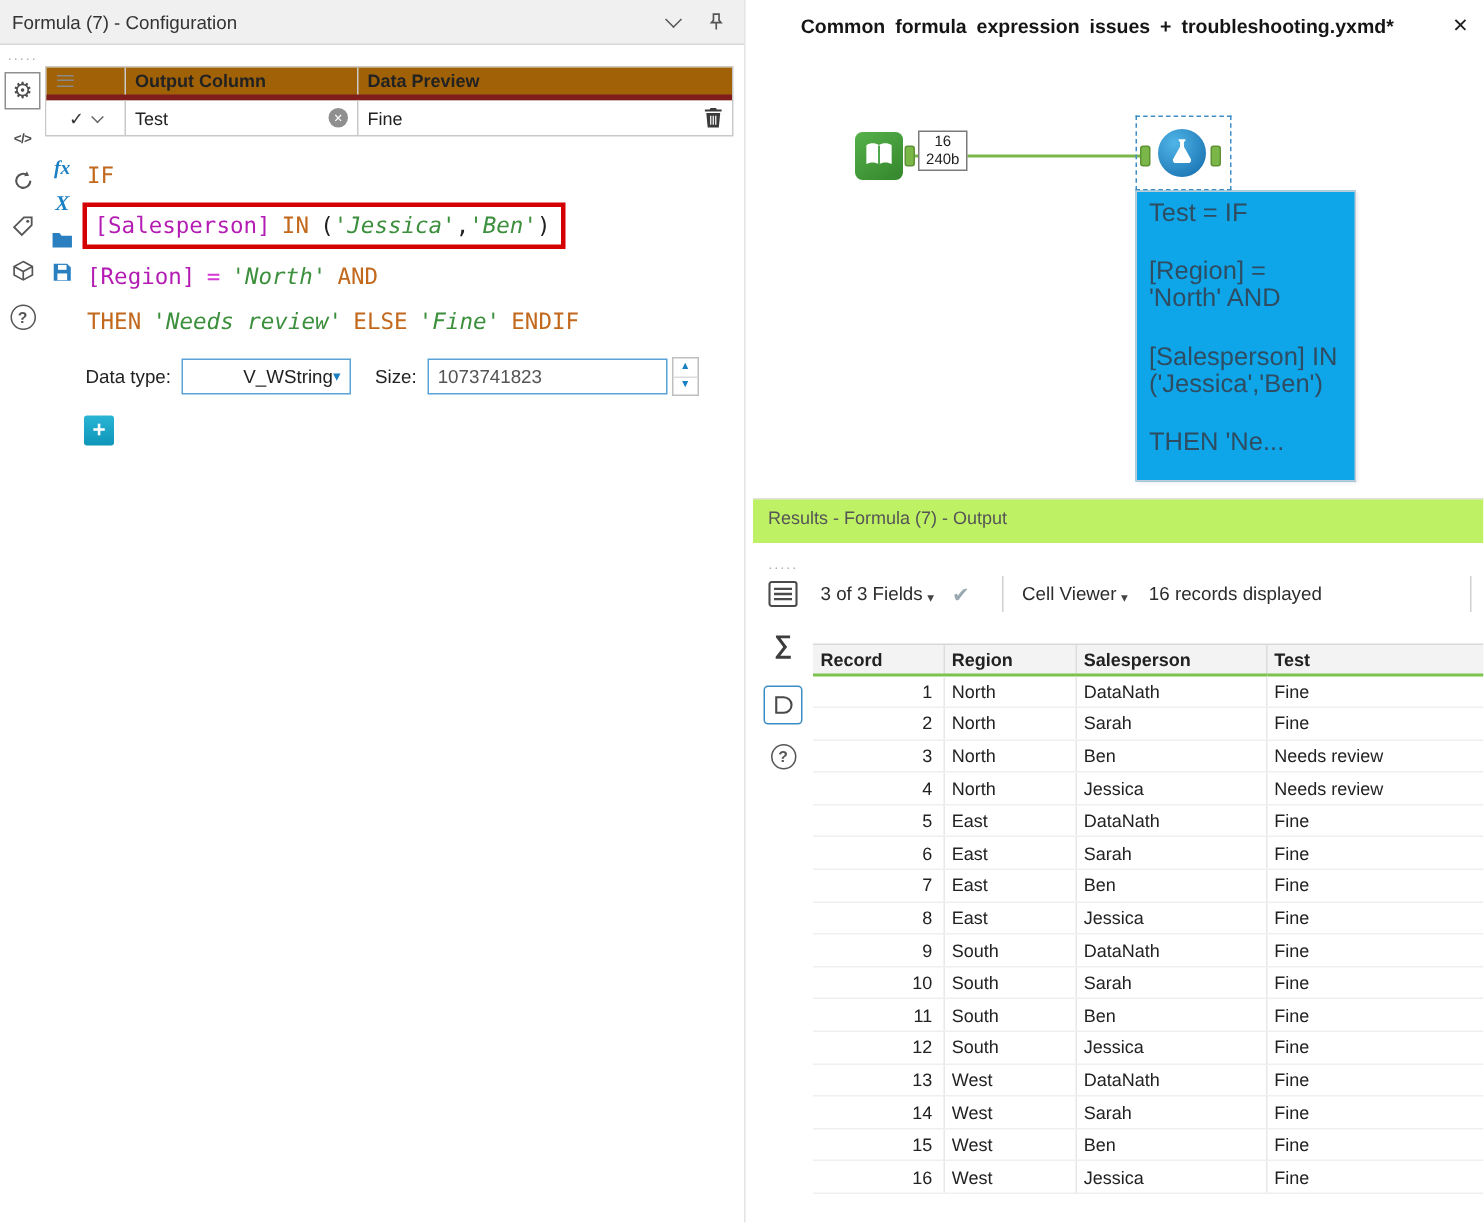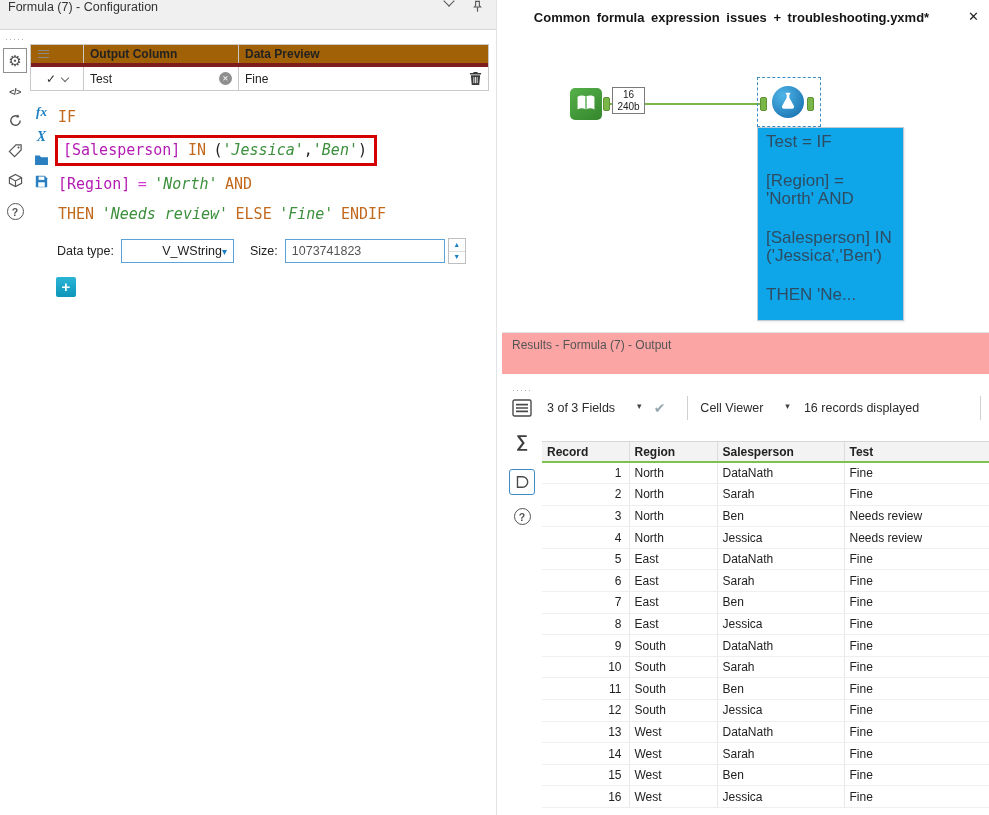--- a/index.html
+++ b/index.html
@@ -2,21 +2,21 @@
 <html><head>
 <meta charset="utf-8">
 <style>
   *{margin:0;padding:0;box-sizing:border-box;}
   html,body{width:989px;height:815px;}
   body{font-family:"Liberation Sans",sans-serif;font-size:12px;color:#222;background:#fff;position:relative;overflow:hidden;}
   .app{position:absolute;inset:0;}
 
   
   .config-panel{position:absolute;left:0;top:0;width:497px;height:815px;background:#fff;border-right:1px solid #e3e3e3;}
-  .panel-header{height:30px;background:#f0f0f0;border-bottom:1px solid #d8d8d8;display:flex;align-items:flex-start;padding:0 12px 0 8px;}
+  .panel-header{height:30px;background:#f0f0f0;border-bottom:1px solid #d8d8d8;display:flex;align-items:center;padding:0 12px 0 8px;}
   .panel-title{font-size:12.5px;color:#333;flex:1;}
   .chev{width:8px;height:8px;border-right:1.6px solid #555;border-bottom:1.6px solid #555;transform:rotate(45deg);margin:-3px 18px 0 0;cursor:pointer;}
   .pin-btn{cursor:pointer;display:flex;align-items:center;}
   .config-body{display:flex;height:785px;}
   .tool-strip{width:30px;display:flex;flex-direction:column;align-items:center;padding-top:5px;}
   .drag-dots{color:#a8a8a8;font-size:9px;letter-spacing:1px;line-height:8px;margin-bottom:5px;user-select:none;}
   .strip-icon{width:24px;height:23px;display:flex;align-items:center;justify-content:center;color:#4d4d4d;margin-bottom:7px;cursor:pointer;}
   .strip-icon.selected{border:1px solid #8f8f8f;background:#fff;height:25px;}
   .gear-glyph{font-size:15px;line-height:15px;}
   .code-glyph{font-size:9px;font-weight:bold;letter-spacing:-0.5px;}
@@ -83,30 +83,30 @@
   .sel-box{position:absolute;left:255px;top:77px;width:64px;height:50px;border:1px dashed #3c8dc5;}
   .a-f-in{left:258px;top:97px;}
   .formula-tool{left:270px;top:86px;border-radius:50%;background:radial-gradient(circle at 34% 30%,#4fb5e8,#1268a8);}
   .a-f-out{left:305px;top:97px;}
   .annotation{position:absolute;left:255px;top:127px;width:147px;height:194px;background:#0ea5e9;border:1px solid #bfccd6;box-shadow:1px 1px 2px rgba(0,0,0,0.08);padding:5px 8px;font-size:17px;color:#2e4d62;overflow:hidden;cursor:default;}
   .ann-line{line-height:18px;min-height:18px;white-space:nowrap;overflow:hidden;}
   .ann-line.empty{height:21px;}
 
   
   .results{position:absolute;left:0;top:332px;width:487px;height:483px;display:flex;flex-direction:column;background:#fff;}
-  .results-header{height:42px;background:#fca5a5;border-top:1px solid #e2e2e2;font-size:12px;color:#555;line-height:25px;padding-left:10px;flex:none;}
+  .results-header{height:30px;background:#bef264;border-top:1px solid #e2e2e2;font-size:12px;color:#555;line-height:25px;padding-left:10px;flex:none;}
   .results-body{flex:1;display:flex;min-height:0;}
   .view-strip{width:40px;display:flex;flex-direction:column;align-items:center;padding-top:12px;flex:none;}
   .view-icon{cursor:pointer;color:#444;display:flex;align-items:center;justify-content:center;}
   .vi-table{margin-bottom:15px;}
   .vi-sum{font-size:17px;font-weight:bold;color:#3d3d3d;margin-bottom:17px;}
   .vi-dview{width:26px;height:26px;border:1px solid #3c8dc5;border-radius:3px;background:#fff;margin-bottom:13px;}
   .results-content{flex:1;display:flex;flex-direction:column;min-width:0;}
   .results-toolbar{height:68px;display:flex;align-items:center;border-bottom:1px solid #d8d8d8;font-size:12.5px;color:#2c2c2c;padding-left:5px;flex:none;}
-  .tb-dd{display:flex;align-items:flex-start;gap:22px;cursor:pointer;}
+  .tb-dd{display:flex;align-items:flex-end;gap:3px;cursor:pointer;}
   .tb-arrow{font-size:9px;color:#444;}
   .tb-check{color:#98a8b0;font-size:14px;margin:0 10px 0 12px;}
   .tb-divider{width:1px;height:24px;background:#d0d0d0;margin:0 12px;}
   .tb-divider.right{margin-left:auto;margin-right:8px;}
   .records-label{margin-left:14px;}
   table{border-collapse:collapse;table-layout:fixed;width:447px;}
   th{height:20px;background:#f3f3f3;font-weight:bold;font-size:12px;text-align:left;padding-left:5px;border-right:1px solid #dcdcdc;border-bottom:2px solid #7cc24c;color:#222;}
   td{height:21.6px;font-size:12px;padding-left:5px;border-right:1px solid #e8e8e8;border-bottom:1px solid #efefef;overflow:hidden;white-space:nowrap;color:#222;}
   td.rec{text-align:right;padding-right:7px;padding-left:0;}
   th:last-child,td:last-child{border-right:none;}

